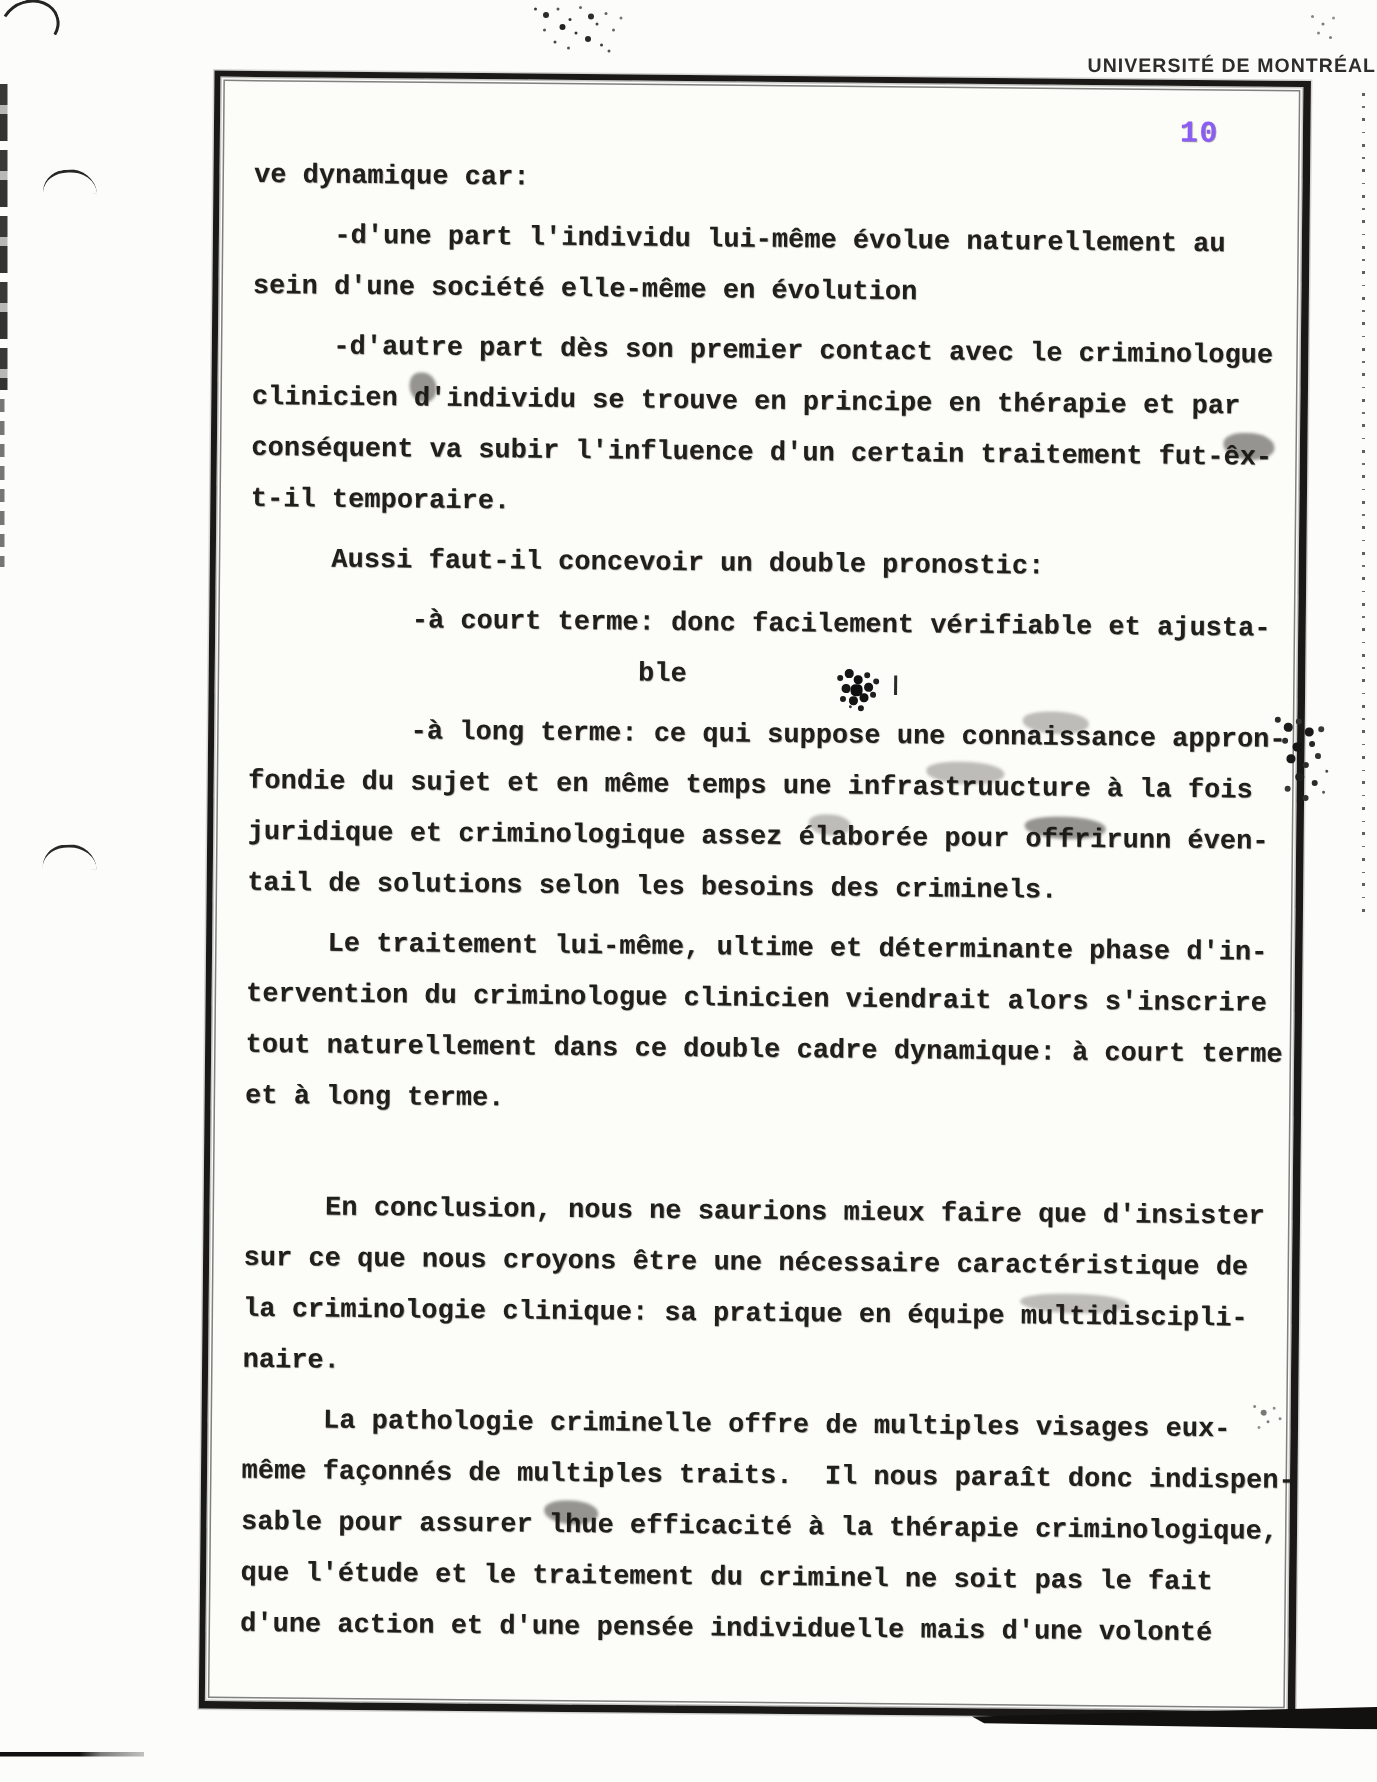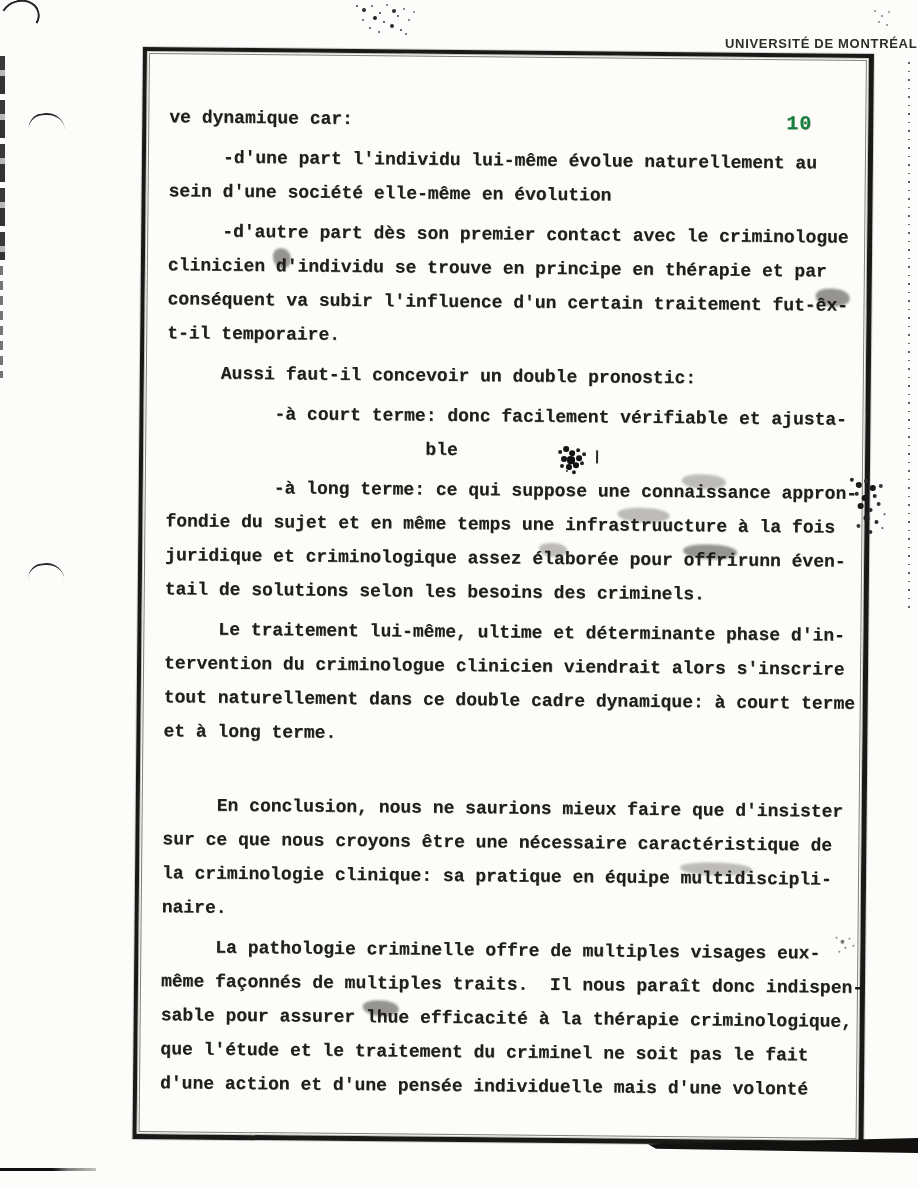--- a/index.html
+++ b/index.html
@@ -26,23 +26,22 @@
     border-style:solid;border-color:#1a1917;
     border-width:4px 5px 5px 4px;
     box-shadow:0 0 0 1px rgba(40,40,40,.18), inset 0 0 0 1px rgba(30,30,30,.25);
     background:#fcfcf9;
   }
   .frame-inner{
     position:absolute;inset:2px;border:1px solid rgba(25,25,25,.55);
   }
   .pagenum{
     position:absolute;left:787px;top:72px;
-    font-size:20px;font-weight:bold;color:#15803d;letter-spacing:1px;
+    font-size:20px;font-weight:bold;color:#8b5cf6;letter-spacing:1px;
     text-shadow:.4px .4px .6px rgba(30,30,30,.45);
-    margin-top:34px;
   }
   
   .text{
     position:absolute;left:170px;top:100px;width:700px;
     font-size:18px;line-height:34px;font-weight:bold;color:#211f1c;
     text-shadow:.4px .4px .6px rgba(35,32,28,.5);
   }
   .line{white-space:pre;}
   .ind1{padding-left:5ch;}
   .ind2{padding-left:10ch;}

